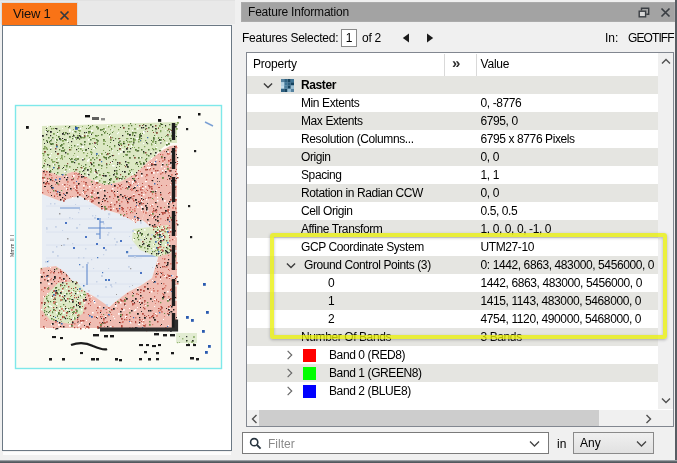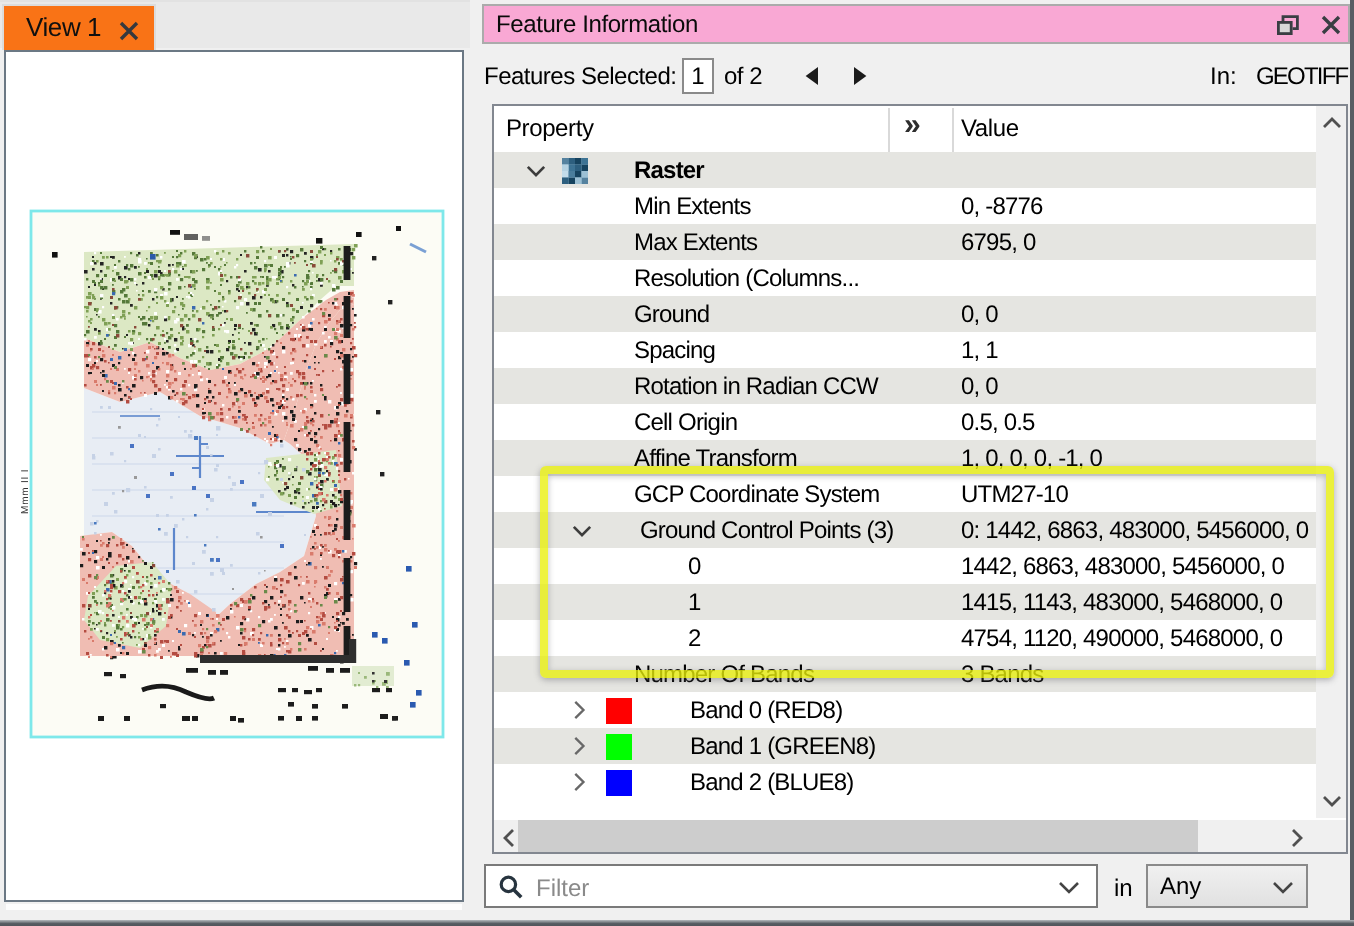--- a/index.html
+++ b/index.html
@@ -8,30 +8,30 @@
 .abs { position:absolute; }
 #stage { position:relative; width:677px; height:463px; }
 
 
 #tabstrip { left:0; top:0; width:235px; height:24px; background:#e9e9e9; border-top:1px solid #e2e2e2; }
 #tab1 { left:1px; top:2px; width:77px; height:23px; background:#f97316; border:1px solid #dcdcdc; border-bottom:none; }
 #tab1 .lbl { position:absolute; left:11px; top:3px; font-size:13px; letter-spacing:-0.2px; color:#101010; }
 #mapframe { left:2px; top:25px; width:230px; height:426px; background:#fff; border:1px solid #6b7884; }
 
 
-#titlebar { left:241px; top:2px; width:434px; height:20px; background:#f9a8d4; border:1px solid #ababab; }
+#titlebar { left:241px; top:2px; width:434px; height:20px; background:#a3a3a3; border:1px solid #ababab; }
 #titlebar .t { position:absolute; left:6px; top:2px; color:#0a0a0a; letter-spacing:-0.2px; }
 #featrow { left:241px; top:26px; width:434px; height:24px; }
 #spinbox { left:100px; top:3px; width:16px; height:18px; background:#fff; border:1px solid #8a8a8a; text-align:center; line-height:16px; }
 #grid { left:246px; top:52px; width:428px; height:375px; background:#fff; border:1px solid #828790; }
 .hdrsep { position:absolute; top:1px; height:22px; width:1px; background:#d9d9d9; }
 #hdr { position:absolute; left:0; top:0; width:409px; height:24px; background:#fff; border-bottom:1px solid #d9d9d9; }
 .row { position:absolute; left:0; width:411px; height:18px; line-height:18px; white-space:nowrap; letter-spacing:-0.4px; }
 .row.g { background:#e5e5e1; }
-.pv { position:absolute; top:0;margin-left:16px; }
+.pv { position:absolute; top:0; }
 .val { position:absolute; left:233.5px; top:0; letter-spacing:-0.4px; }
 .chev { position:absolute; top:4px; width:10px; height:10px; }
 .bsq { position:absolute; top:2.5px; width:13px; height:13px; }
 #vsb { position:absolute; left:411px; top:0; width:15px; height:356px; background:#f0f0f0; }
 #hsb { position:absolute; left:0; top:357px; width:410px; height:16px; background:#f0f0f0; }
 #hsb .thumb { position:absolute; left:12px; top:0; width:340px; height:16px; background:#cdcdcd; }
 #corner { position:absolute; left:410px; top:357px; width:16px; height:16px; background:#f0f0f0; }
 #hilite { left:270px; top:232.5px; width:396.5px; height:106px; border:4px solid rgba(233,240,10,0.78); border-radius:3px; z-index:5; box-shadow:0 1px 3px rgba(95,95,105,0.45), inset 0 1px 3px rgba(95,95,105,0.4); }
 #filterwrap { left:242px; top:432px; width:433px; height:22px; }
 #filterbox { position:absolute; left:0; top:0; width:307px; height:22px; background:#fff; border:1px solid #7a7a7a; }
@@ -231,23 +231,24 @@
     <div class="row" style="top:41px">
         <span class="pv" style="left:54px">Min Extents</span>
         <span class="val">0, -8776</span>
       </div>
     <div class="row g" style="top:59px">
         <span class="pv" style="left:54px">Max Extents</span>
         <span class="val">6795, 0</span>
       </div>
     <div class="row" style="top:77px">
         <span class="pv" style="left:54px">Resolution (Columns...</span>
+        <span class="val">6795 x 8776 Pixels</span>
       </div>
     <div class="row g" style="top:95px">
-        <span class="pv" style="left:54px">Ground</span>
+        <span class="pv" style="left:54px">Origin</span>
         <span class="val">0, 0</span>
       </div>
     <div class="row" style="top:113px">
         <span class="pv" style="left:54px">Spacing</span>
         <span class="val">1, 1</span>
       </div>
     <div class="row g" style="top:131px">
         <span class="pv" style="left:54px">Rotation in Radian CCW</span>
         <span class="val">0, 0</span>
       </div>

